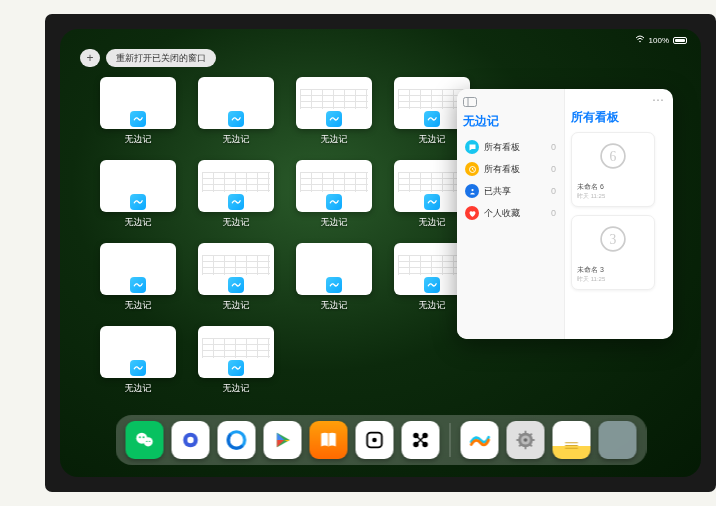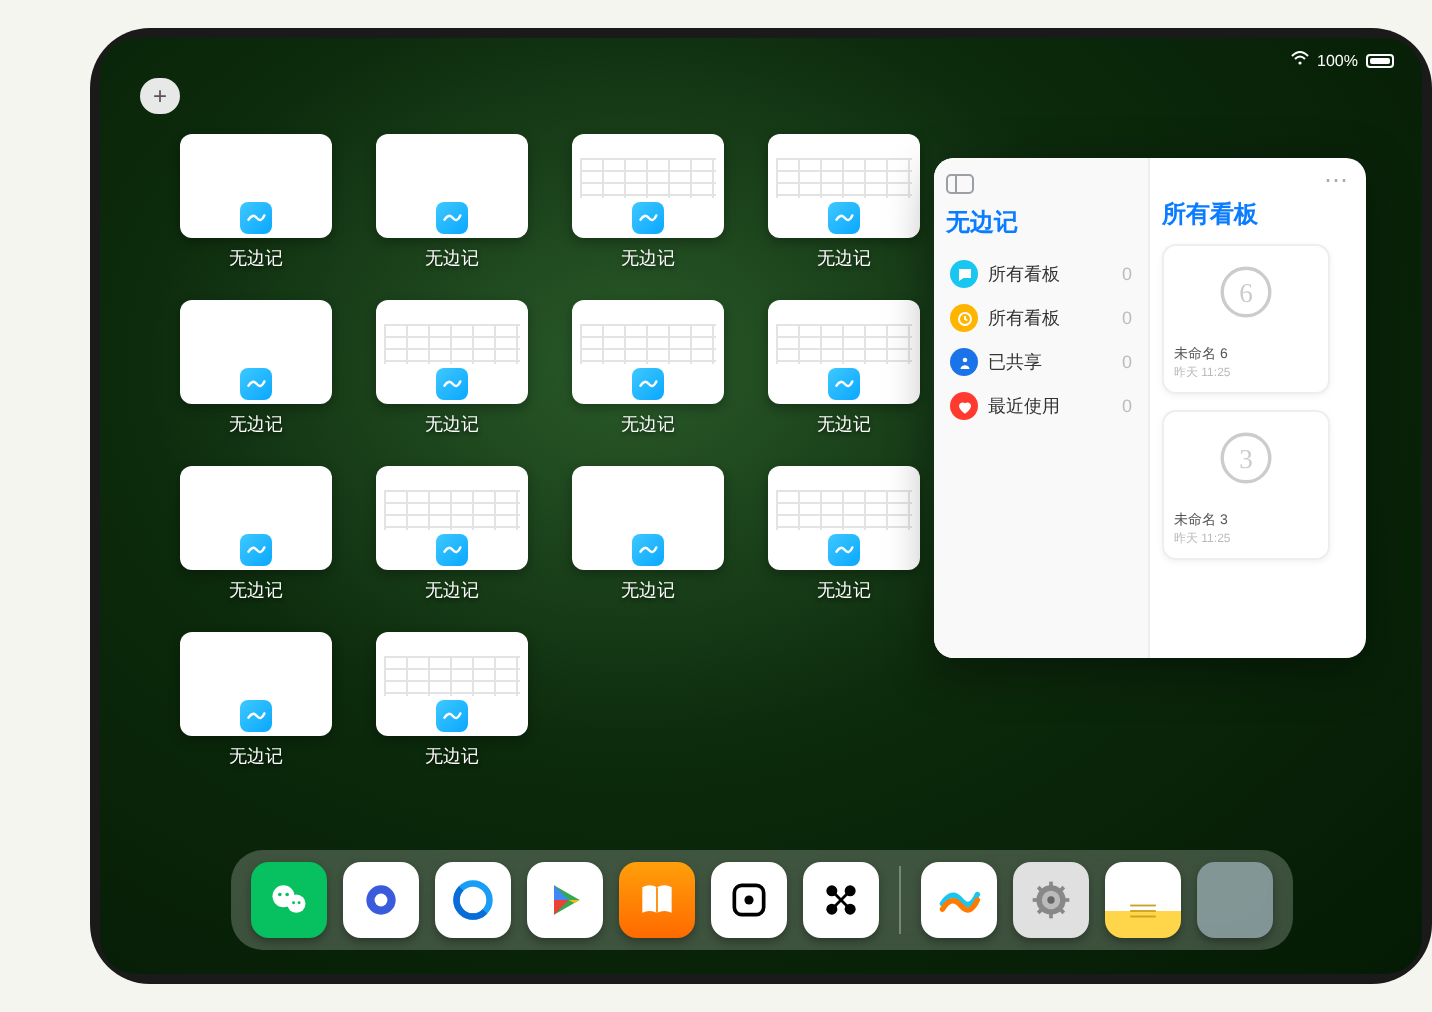--- a/index.html
+++ b/index.html
@@ -9,22 +9,22 @@
     background: #f5f5f0;
     font-family: -apple-system, "PingFang SC", sans-serif;
     display: flex;
     align-items: center;
     justify-content: center;
   }
   .device {
     width: 678px;
     height: 478px;
     background: #1a1a1a;
-    border-radius: 30px;
-    padding: 5px;
+    border-radius: 7px;
+    padding: 15px;
     position: relative;
     margin-left: 45px;
   }
   .screen {
     width: 100%;
     height: 100%;
     background: radial-gradient(ellipse at 40% 35%, #2a5a2a 0%, #0c2a0c 45%, #041a04 100%);
     border-radius: 18px;
     position: relative;
     overflow: hidden;
@@ -293,20 +293,23 @@
           </svg>
       </span>
       <span>100%</span>
       <span class="battery"></span>
     </div>
 
     <div class="top-pills">
       <div class="pill-round">
         <span>+</span>
       </div>
+      <div class="pill-wide">
+        <span>重新打开已关闭的窗口</span>
+      </div>
     </div>
 
     <div class="expose" id="expose">
         <div class="win">
           <div class="thumb blank">
             <div class="app-badge">
               <svg viewBox="0 0 24 24">
                 <path d="M3 14 Q8 6 13 12 T22 9" stroke="#fff" stroke-width="3" fill="none" stroke-linecap="round"></path>
               </svg>
             </div>
@@ -491,21 +494,21 @@
               </div>
               <span>已共享</span>
               <span class="cnt">0</span>
             </div>
             <div class="row">
               <div class="ic" style="background: rgb(255, 59, 48);">
                 <svg width="9" height="9" viewBox="0 0 24 24" fill="#fff">
                   <path d="M12 21s-8-5-8-11a5 5 0 0 1 8-3 5 5 0 0 1 8 3c0 6-8 11-8 11z"></path>
                 </svg>
               </div>
-              <span>最近使用</span>
+              <span>个人收藏</span>
               <span class="cnt">0</span>
             </div>
           </div>
       </div>
       <div class="right">
         <div class="ellipsis">⋯</div>
         <div class="title">所有看板</div>
         <div id="boards">
             <div class="card">
               <div class="sketch">

